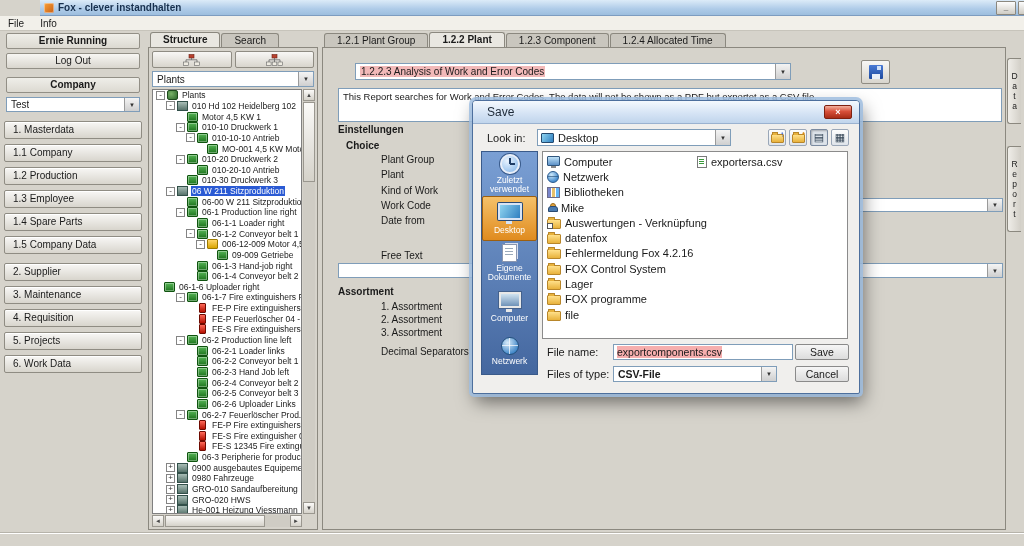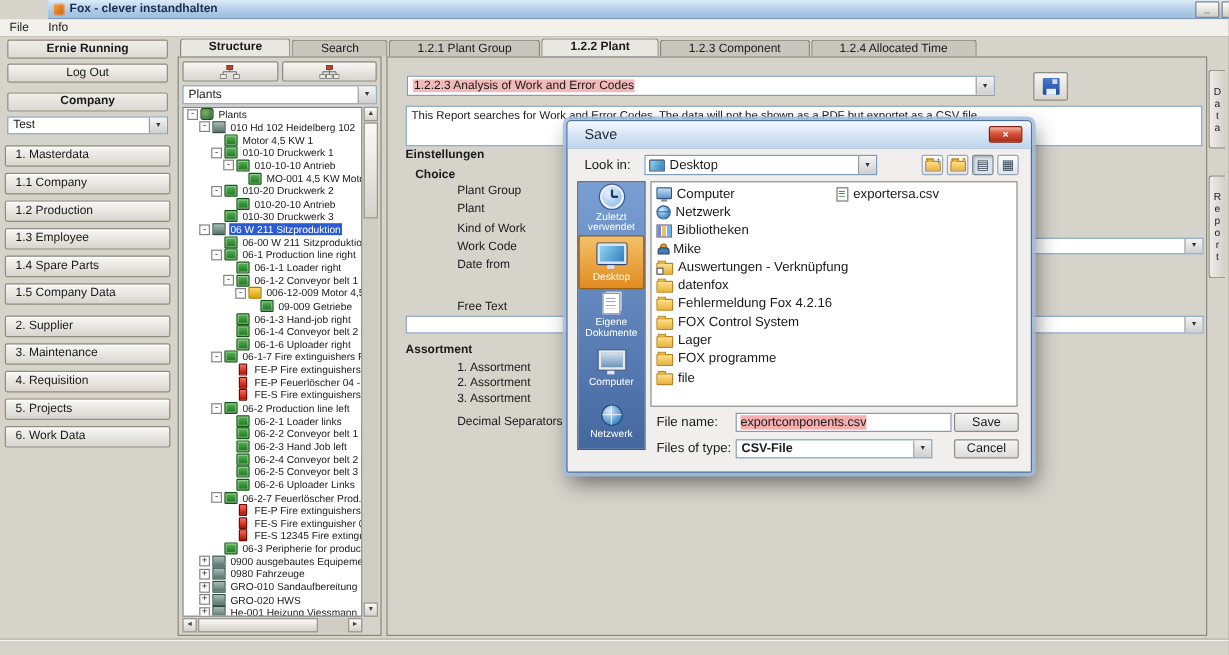--- a/index.html
+++ b/index.html
@@ -39,21 +39,21 @@
   .combo{box-sizing:border-box;background:#fff;border:1px solid #7f9db9;display:flex;
     align-items:center;font-size:10px;overflow:hidden;}
   .combo .ctext{padding-left:4px;white-space:nowrap;overflow:hidden;}
   .combo .arrow{margin-left:auto;align-self:stretch;width:14px;flex:none;
     background:linear-gradient(#f4f4f4,#cfcfcf);border-left:1px solid #9a9a9a;
     display:flex;align-items:center;justify-content:center;font-size:6px;color:#333;}
 
   
   .tabs{position:absolute;display:flex;gap:1px;height:14px;align-items:flex-end;}
   .tab{box-sizing:border-box;border:1px solid #8b887f;border-bottom:none;border-radius:3px 3px 0 0;
-    background:#c9c6be;font-size:10px;padding:1px 23px;height:14px;line-height:12px;white-space:nowrap;text-align:center;}
+    background:#c9c6be;font-size:10px;padding:1px 12px;height:14px;line-height:12px;white-space:nowrap;text-align:center;}
   .tab.active{background:#e9e7e1;font-weight:bold;height:15px;}
 
   
   .tree-body{position:absolute;left:148px;top:47px;width:170px;height:483px;box-sizing:border-box;
     border:1px solid #8b887f;background:#d6d3cb;}
   .tree-toolbar{display:flex;gap:3px;margin:3px;}
   .tool-btn{flex:1;height:15px;border:1px solid #8f8c83;border-radius:2px;
     background:linear-gradient(#f8f7f5,#d8d5cd);display:flex;align-items:center;justify-content:center;}
   .plants-combo{margin:1px 3px 3px 3px;height:16px;}
   .tree-view{position:absolute;left:3px;right:15px;top:41px;bottom:15px;background:#fff;
@@ -83,21 +83,21 @@
   .sb-v .up{top:0;} .sb-v .down{bottom:0;}
   .sb-h .left{left:0;} .sb-h .right{right:0;}
   .thumb{position:absolute;box-sizing:border-box;border:1px solid #9a978f;
     background:linear-gradient(#fbfaf8,#d5d2ca);}
   .sb-v .thumb{left:0;top:13px;width:12px;height:80px;}
   .sb-h .thumb{top:0;left:13px;width:100px;height:12px;}
 
   
   .main-body{position:absolute;left:322px;top:47px;width:684px;height:483px;box-sizing:border-box;
     border:1px solid #8b887f;background:#d6d3cb;}
-  .report-combo{position:absolute;left:16px;top:15px;width:490px;height:17px;}
+  .report-combo{position:absolute;left:32px;top:15px;width:436px;height:17px;}
   .hl-pink{background:#f2b9b9;padding:0 1px;}
   .export-btn{position:absolute;left:538px;top:12px;width:27px;height:22px;border:1px solid #8f8c83;
     border-radius:2px;background:linear-gradient(#f8f7f5,#d8d5cd);
     display:flex;align-items:center;justify-content:center;}
   .floppy{position:relative;width:14px;height:14px;background:linear-gradient(#4a7ad4,#1e4a9e);border-radius:1px;}
   .floppy::before{content:'';position:absolute;top:1px;right:2px;width:4px;height:4px;background:#cfe0f8;}
   .floppy::after{content:'';position:absolute;bottom:0;left:3px;width:8px;height:5px;background:#e9eff8;}
   .desc-box{position:absolute;left:15px;top:40px;width:664px;height:34px;box-sizing:border-box;
     background:#fff;border:1px solid #7f9db9;font-size:9.5px;padding:2px 4px;line-height:12px;}
   .sec-header{position:absolute;font-size:10px;font-weight:bold;}
@@ -374,21 +374,21 @@
         <div class="trow" style="padding-left: 33px;">
           <span class="exp-spacer"></span>
           <span class="tic tic-machine"></span>
           <span class="tlabel">06-1-3 Hand-job right</span>
         </div>
         <div class="trow" style="padding-left: 33px;">
           <span class="exp-spacer"></span>
           <span class="tic tic-machine"></span>
           <span class="tlabel">06-1-4 Conveyor belt 2 right</span>
         </div>
-        <div class="trow" style="padding-left: 33px;">
+        <div class="trow" style="">
           <span class="exp-spacer"></span>
           <span class="tic tic-machine"></span>
           <span class="tlabel">06-1-6 Uploader right</span>
         </div>
         <div class="trow" style="padding-left: 23px;">
           <span class="exp">-</span>
           <span class="tic tic-machine"></span>
           <span class="tlabel">06-1-7 Fire extinguishers Prod.rightFire</span>
         </div>
         <div class="trow" style="padding-left: 33px;">

